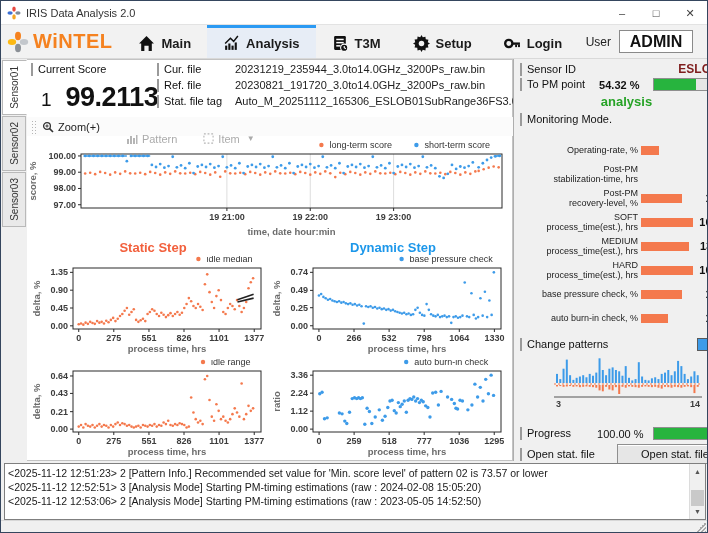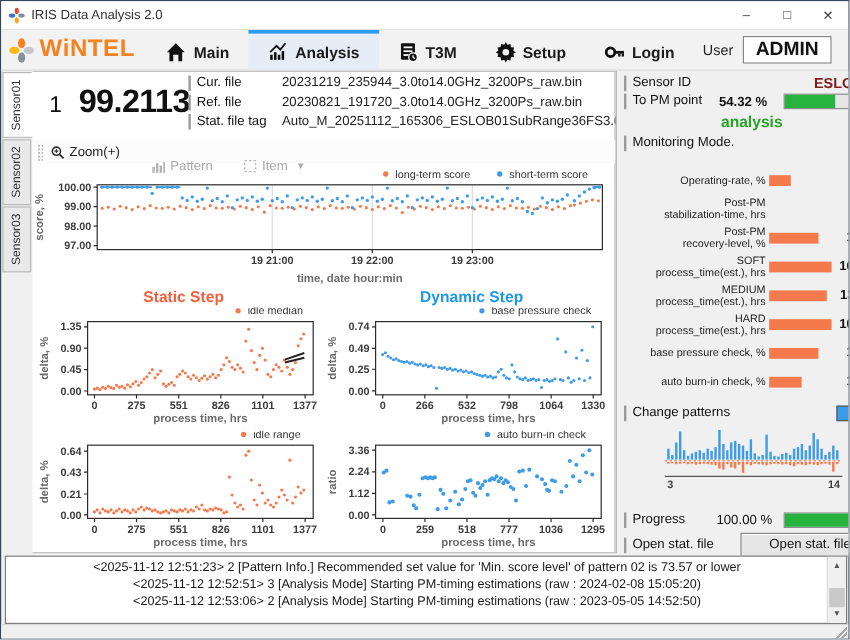--- a/index.html
+++ b/index.html
@@ -74,21 +74,21 @@
   .mbar i{position:absolute;left:0;top:0;height:100%;background:#f4794d;}
   .mval{flex:1;text-align:right;font-size:11px;font-weight:bold;color:#111;}
   .chghead{display:flex;align-items:flex-end;margin-top:8px;}
   .chgswatch{margin-left:auto;width:36px;height:13px;background:#3d9be9;border:1px solid #5a5a5a;}
   #chart-change{position:relative;left:32px;top:2px;width:152px;height:56px;}
   .progrow{display:flex;align-items:center;margin-top:20px;}
   .progval{font-size:11px;font-weight:normal;color:#111;margin-left:26px;}
   .openrow{display:flex;align-items:center;margin-top:4px;}
   .openbtn{margin-left:auto;width:116px;height:20px;background:#e6e6e6;border:1px solid #8f8f8f;font-size:11px;color:#111;display:flex;align-items:center;justify-content:center;box-shadow:inset 0 1px 0 #fff;}
   
-  .logpanel{position:absolute;left:3px;top:462px;width:702px;height:57px;background:#fff;border:1px solid #7f7f7f;text-align:center;}
+  .logpanel{position:absolute;left:3px;top:462px;width:702px;height:57px;background:#fff;border:1px solid #7f7f7f;}
   .loglines{position:absolute;left:3px;top:2px;right:18px;bottom:2px;overflow:hidden;}
   .logline{font-size:10.5px;color:#1a1a1a;line-height:14px;white-space:nowrap;}
   .vscroll{position:absolute;right:0;top:0;width:16px;height:100%;background:#f0f0f0;border-left:1px solid #dcdcdc;}
   .varrow{height:15px;display:flex;align-items:center;justify-content:center;font-size:7px;color:#555;}
   .vthumb{position:absolute;left:1px;right:1px;top:26px;height:16px;background:#c9c9c9;}
   .varrow.down{position:absolute;bottom:0;width:100%;}
   
   .statusbar{position:absolute;left:0;top:519px;width:100%;height:14px;background:#f0f0f0;border-top:1px solid #d7d7d7;}
   .gripcorner{position:absolute;right:1px;bottom:1px;width:11px;height:11px;background-image:linear-gradient(135deg,transparent 0 50%,#a8a8a8 50% 60%,transparent 60% 70%,#a8a8a8 70% 80%,transparent 80% 90%,#a8a8a8 90%);}
 </style>
@@ -179,20 +179,21 @@
         <span>Sensor02</span>
       </div>
     <div class="stab">
         <span>Sensor03</span>
       </div>
   </div>
 
   <div class="mainpanel">
 
     <div class="scoregroup">
+      <div class="lbl">Current Score</div>
       <div class="scorerow">
         <span class="rank">1</span>
         <span class="scoreval">99.2113</span>
       </div>
     </div>
 
     <div class="filegroup">
       <div class="frow">
           <div class="lbl">Cur. file</div>
           <div class="fval">20231219_235944_3.0to14.0GHz_3200Ps_raw.bin</div>

